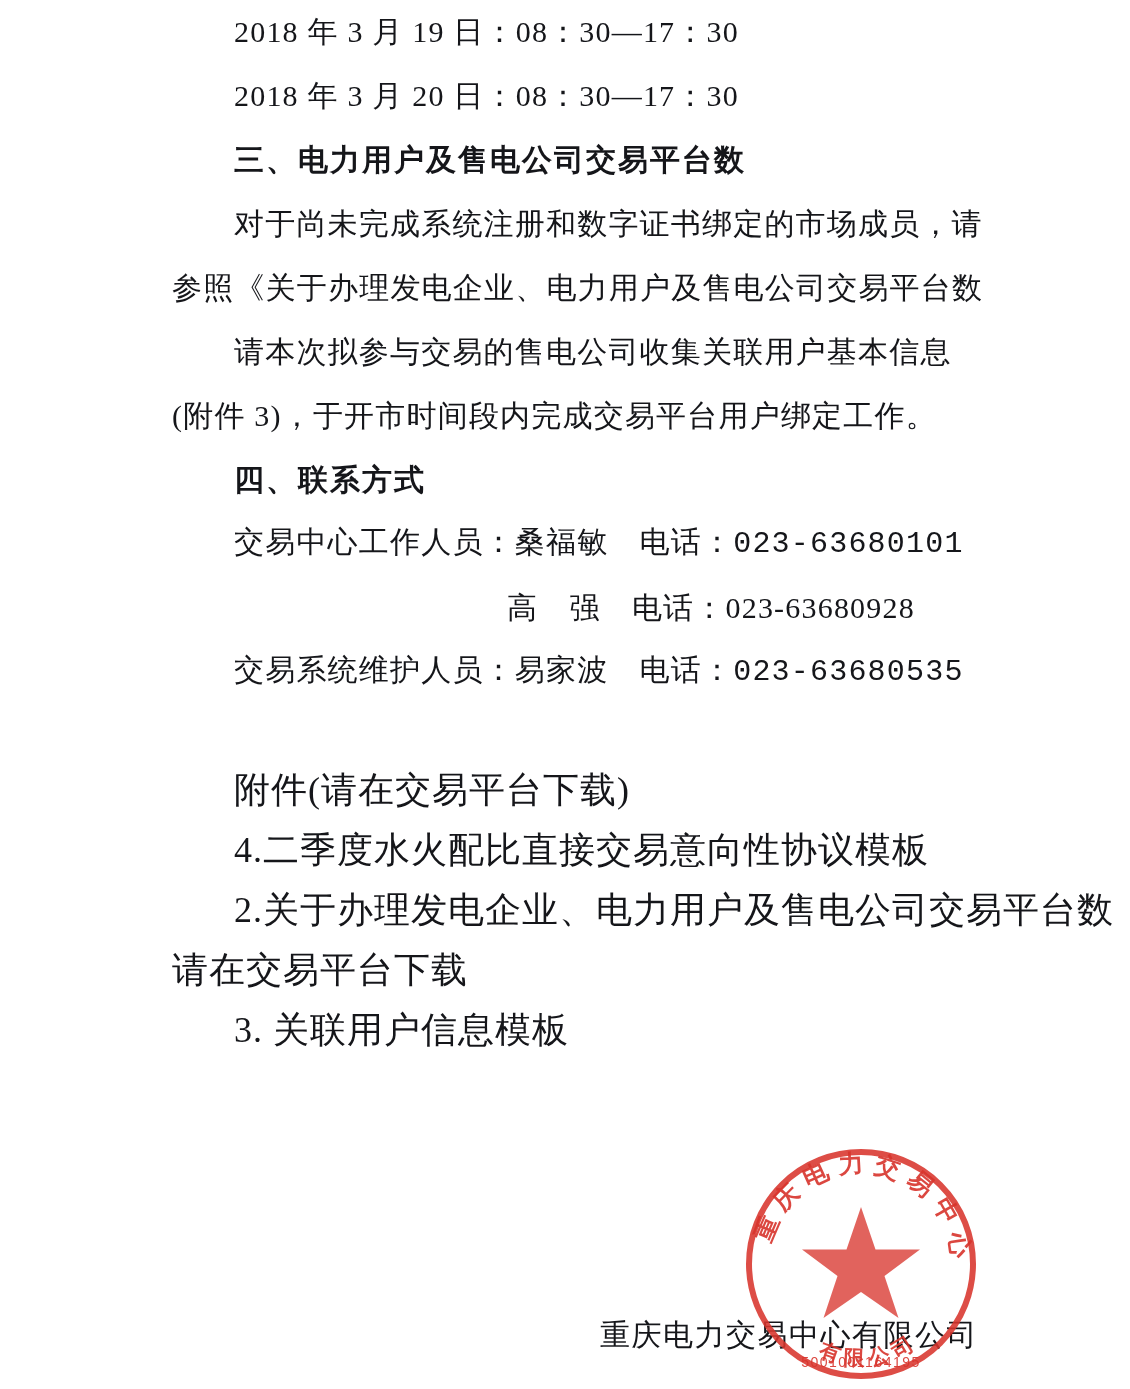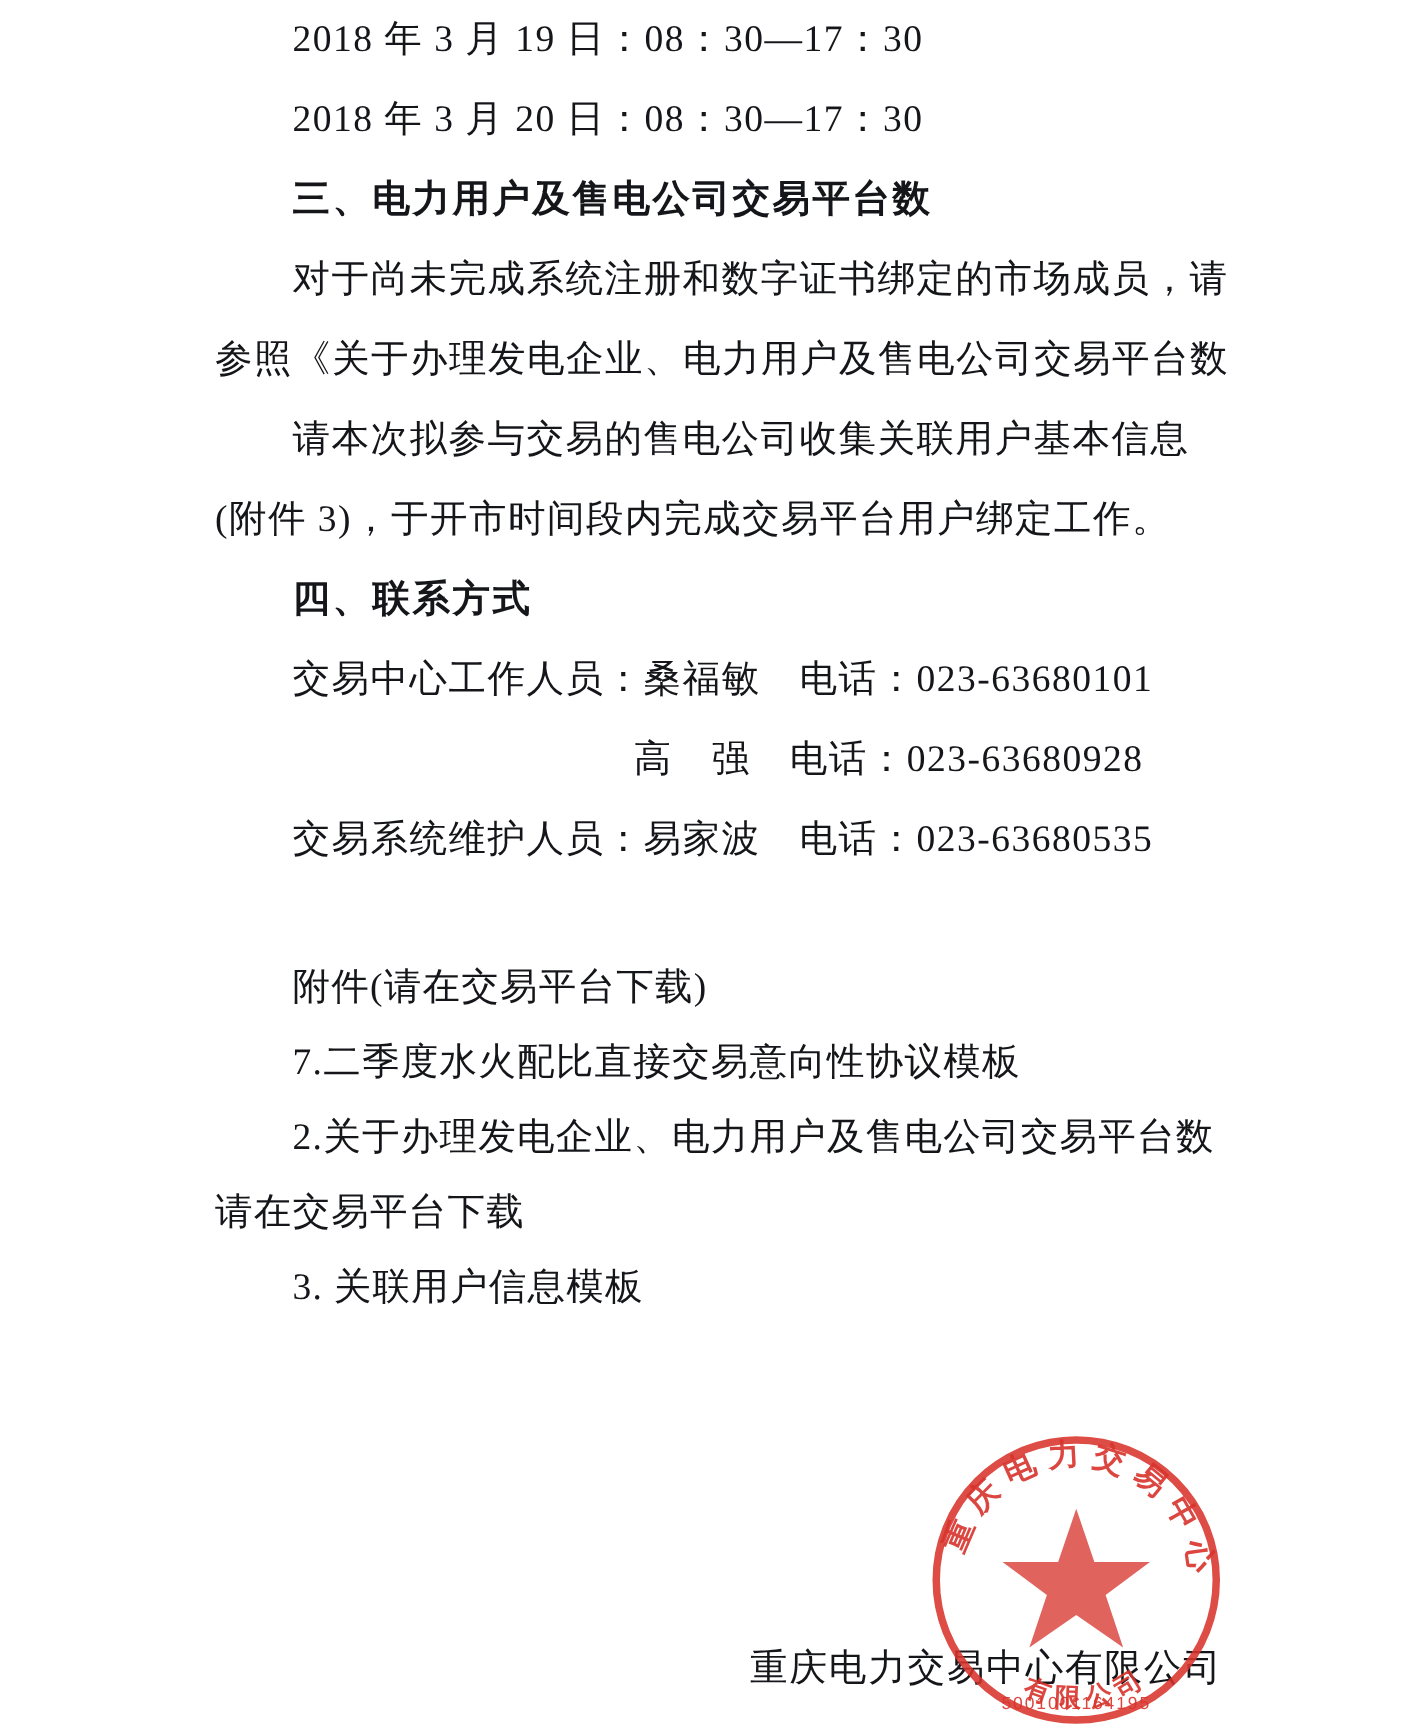--- a/index.html
+++ b/index.html
@@ -36,30 +36,31 @@
   .indent1 {
     text-indent: 62px;
   }
   .indent-head {
     text-indent: 62px;
     font-weight: bold;
     letter-spacing: 2px;
   }
   .indent-phone {
     text-indent: 62px;
+    font-family: Liberation Mono, monospace;
   }
   .phone-indent2 {
     text-indent: 278px;
     text-align: center;
   }
   .gap-block {
     height: 56px;
   }
   .attach-line {
-    font-size: 30px;
+    font-size: 36px;
     line-height: 60px;
     letter-spacing: 1px;
     white-space: pre;
   }
   .signature {
     position: absolute;
     left: 600px;
     top: 1180px;
     font-size: 30px;
     line-height: 62px;
@@ -98,21 +99,21 @@
 
     <div class="line indent-head">四、联系方式</div>
 
     <div class="line indent-phone">交易中心工作人员：桑福敏　电话：023-63680101</div>
     <div class="line phone-indent2">高　强　电话：023-63680928</div>
     <div class="line indent-phone">交易系统维护人员：易家波　电话：023-63680535</div>
 
     <div class="gap-block"></div>
 
     <div class="attach-line indent1">附件(请在交易平台下载)</div>
-    <div class="attach-line indent1">7.二季度水火配比直接交易意向性协议模板</div>
+    <div class="attach-line indent1">4.二季度水火配比直接交易意向性协议模板</div>
     <div class="attach-line indent1">2.关于办理发电企业、电力用户及售电公司交易平台数</div>
     <div class="attach-line">请在交易平台下载</div>
     <div class="attach-line indent1">3. 关联用户信息模板</div>
 
   </div>
 
   <div class="signature">
     <div>重庆电力交易中心有限公司</div>
     
   </div>

